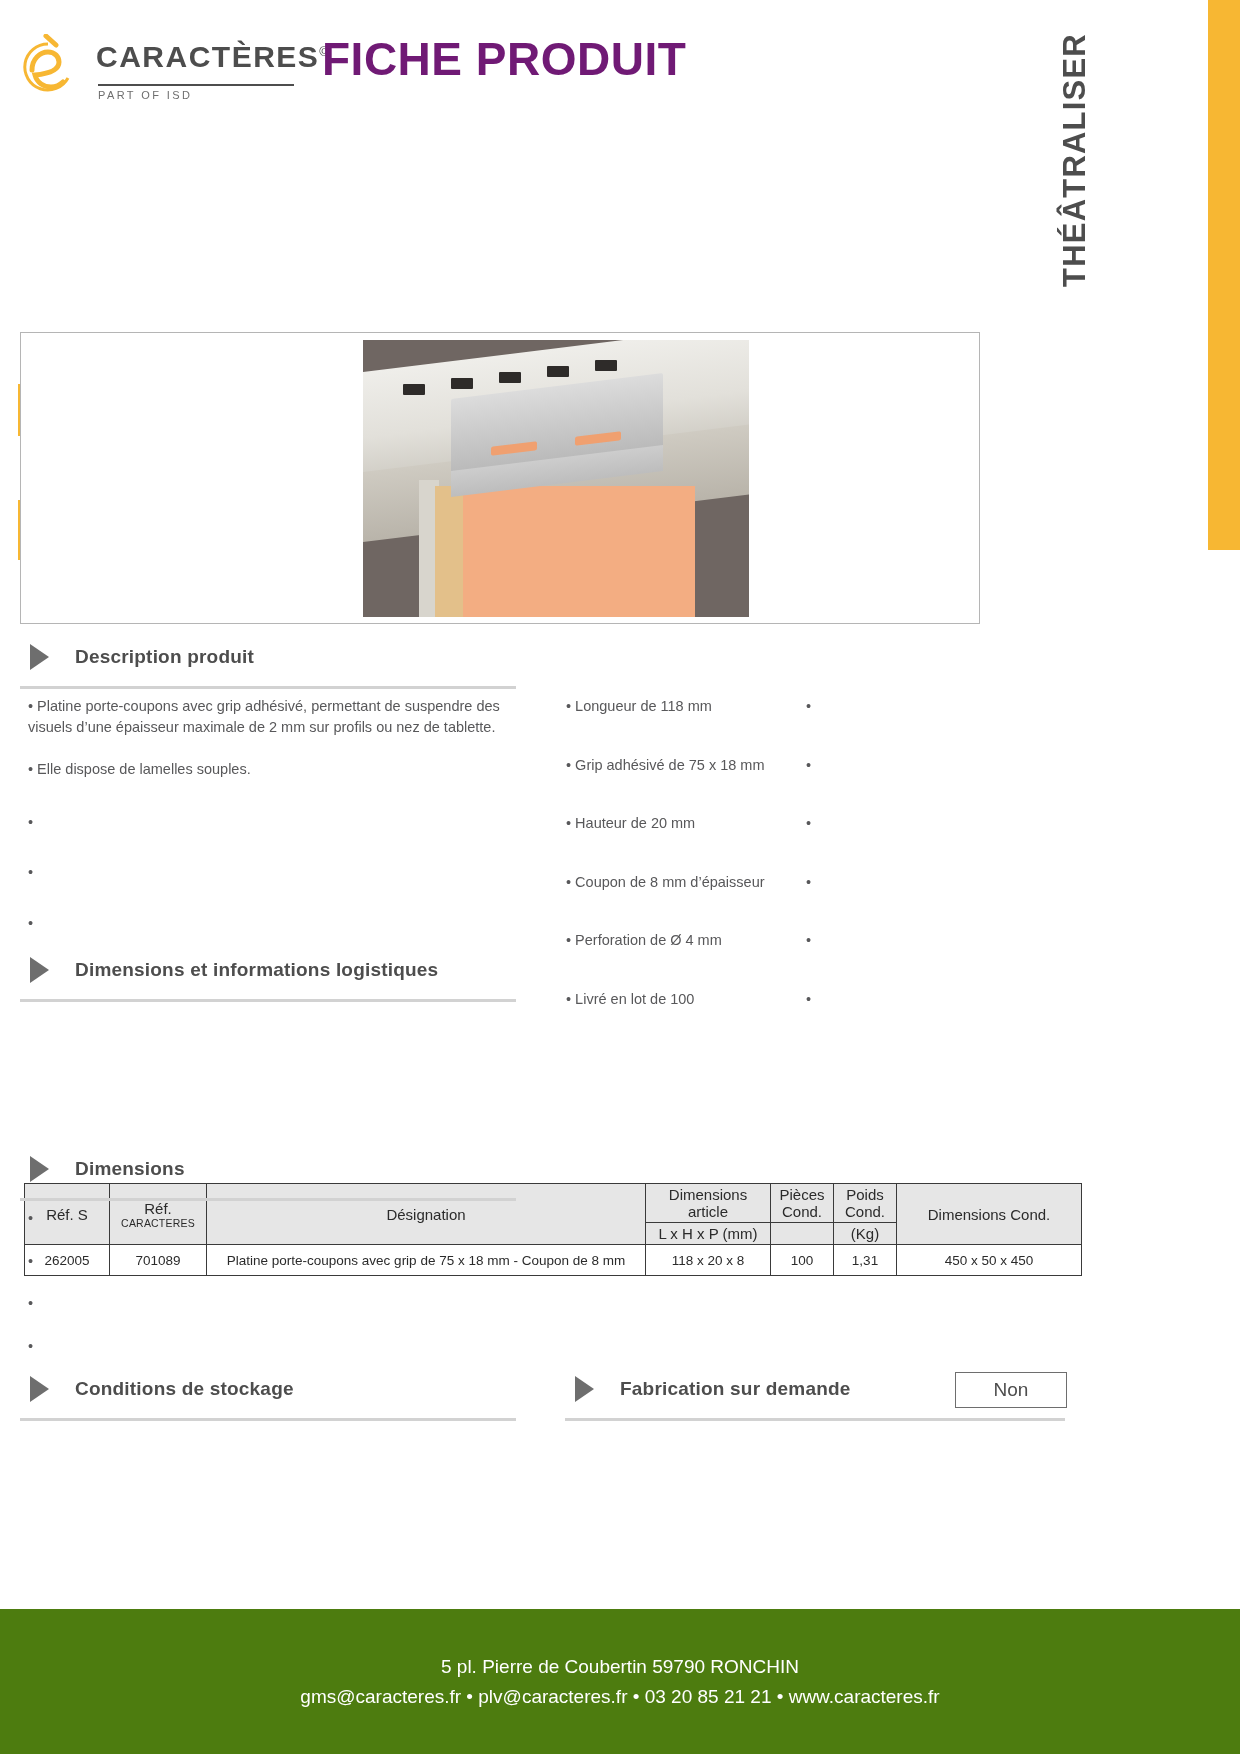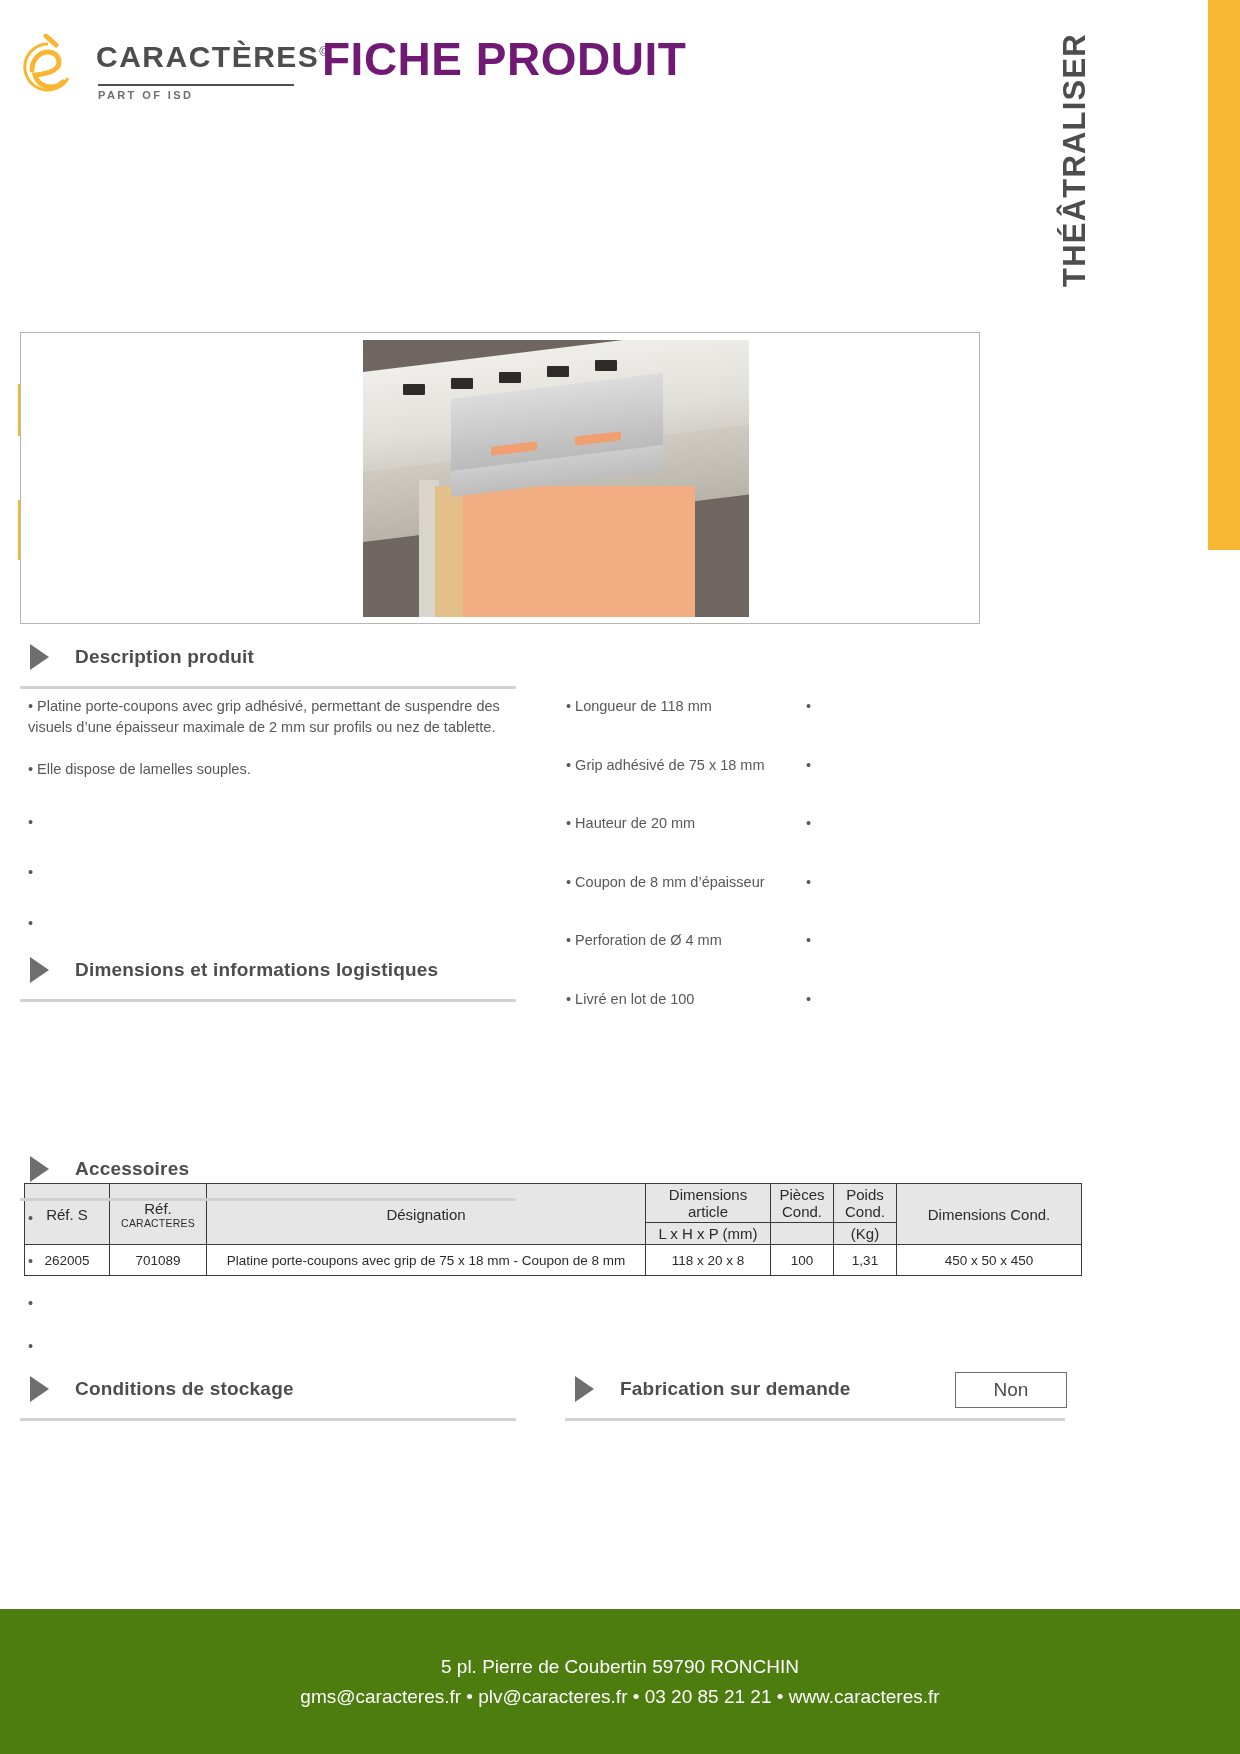--- a/index.html
+++ b/index.html
@@ -33,21 +33,21 @@
   .logo{position:absolute;left:18px;top:30px;width:290px;height:80px;}
   .logo-mark{position:absolute;left:0;top:4px;width:62px;height:62px;}
   .logo-word{
     position:absolute;left:78px;top:10px;
     font-size:30px;font-weight:bold;letter-spacing:1.5px;color:#4d4d4d;
   }
   .logo-c{font-size:13px;vertical-align:super;font-weight:normal;}
   .logo-rule{position:absolute;left:80px;top:54px;width:196px;height:2px;background:#4d4d4d;}
   .logo-sub{
     position:absolute;left:80px;top:59px;
-    font-size:11px;letter-spacing:2.4px;color:#6e6e6e;font-weight:bold;
+    font-size:11px;letter-spacing:2.4px;color:#6e6e6e;font-weight:normal;
   }
   .doc-title{
     position:absolute;left:322px;top:32px;
     font-size:46px;font-weight:bold;letter-spacing:0.5px;color:#701a75;
   }
 
   
   .bar{position:absolute;height:52px;display:flex;align-items:center;}
   .bar-arrow{
     position:absolute;left:18px;width:44px;height:52px;
@@ -291,21 +291,21 @@
         <td>100</td>
         <td>1,31</td>
         <td>450 x 50 x 450</td>
       </tr>
     </tbody>
   </table>
 
   <div class="sec" style="left:20px;top:1152px;width:496px;">
     <div class="sec-row">
       <div class="sec-tri"></div>
-      <div class="sec-title">Accessoires</div>
+      <div class="sec-title">Dimensions</div>
     </div>
     <div class="sec-rule"></div>
   </div>
   <div class="bullets" style="left:28px;top:1208px;width:480px;">
     <div class="bul" style="margin-bottom:22px">•</div>
     <div class="bul" style="margin-bottom:22px">•</div>
     <div class="bul" style="margin-bottom:22px">•</div>
     <div class="bul" style="margin-bottom:0">•</div>
   </div>
 

